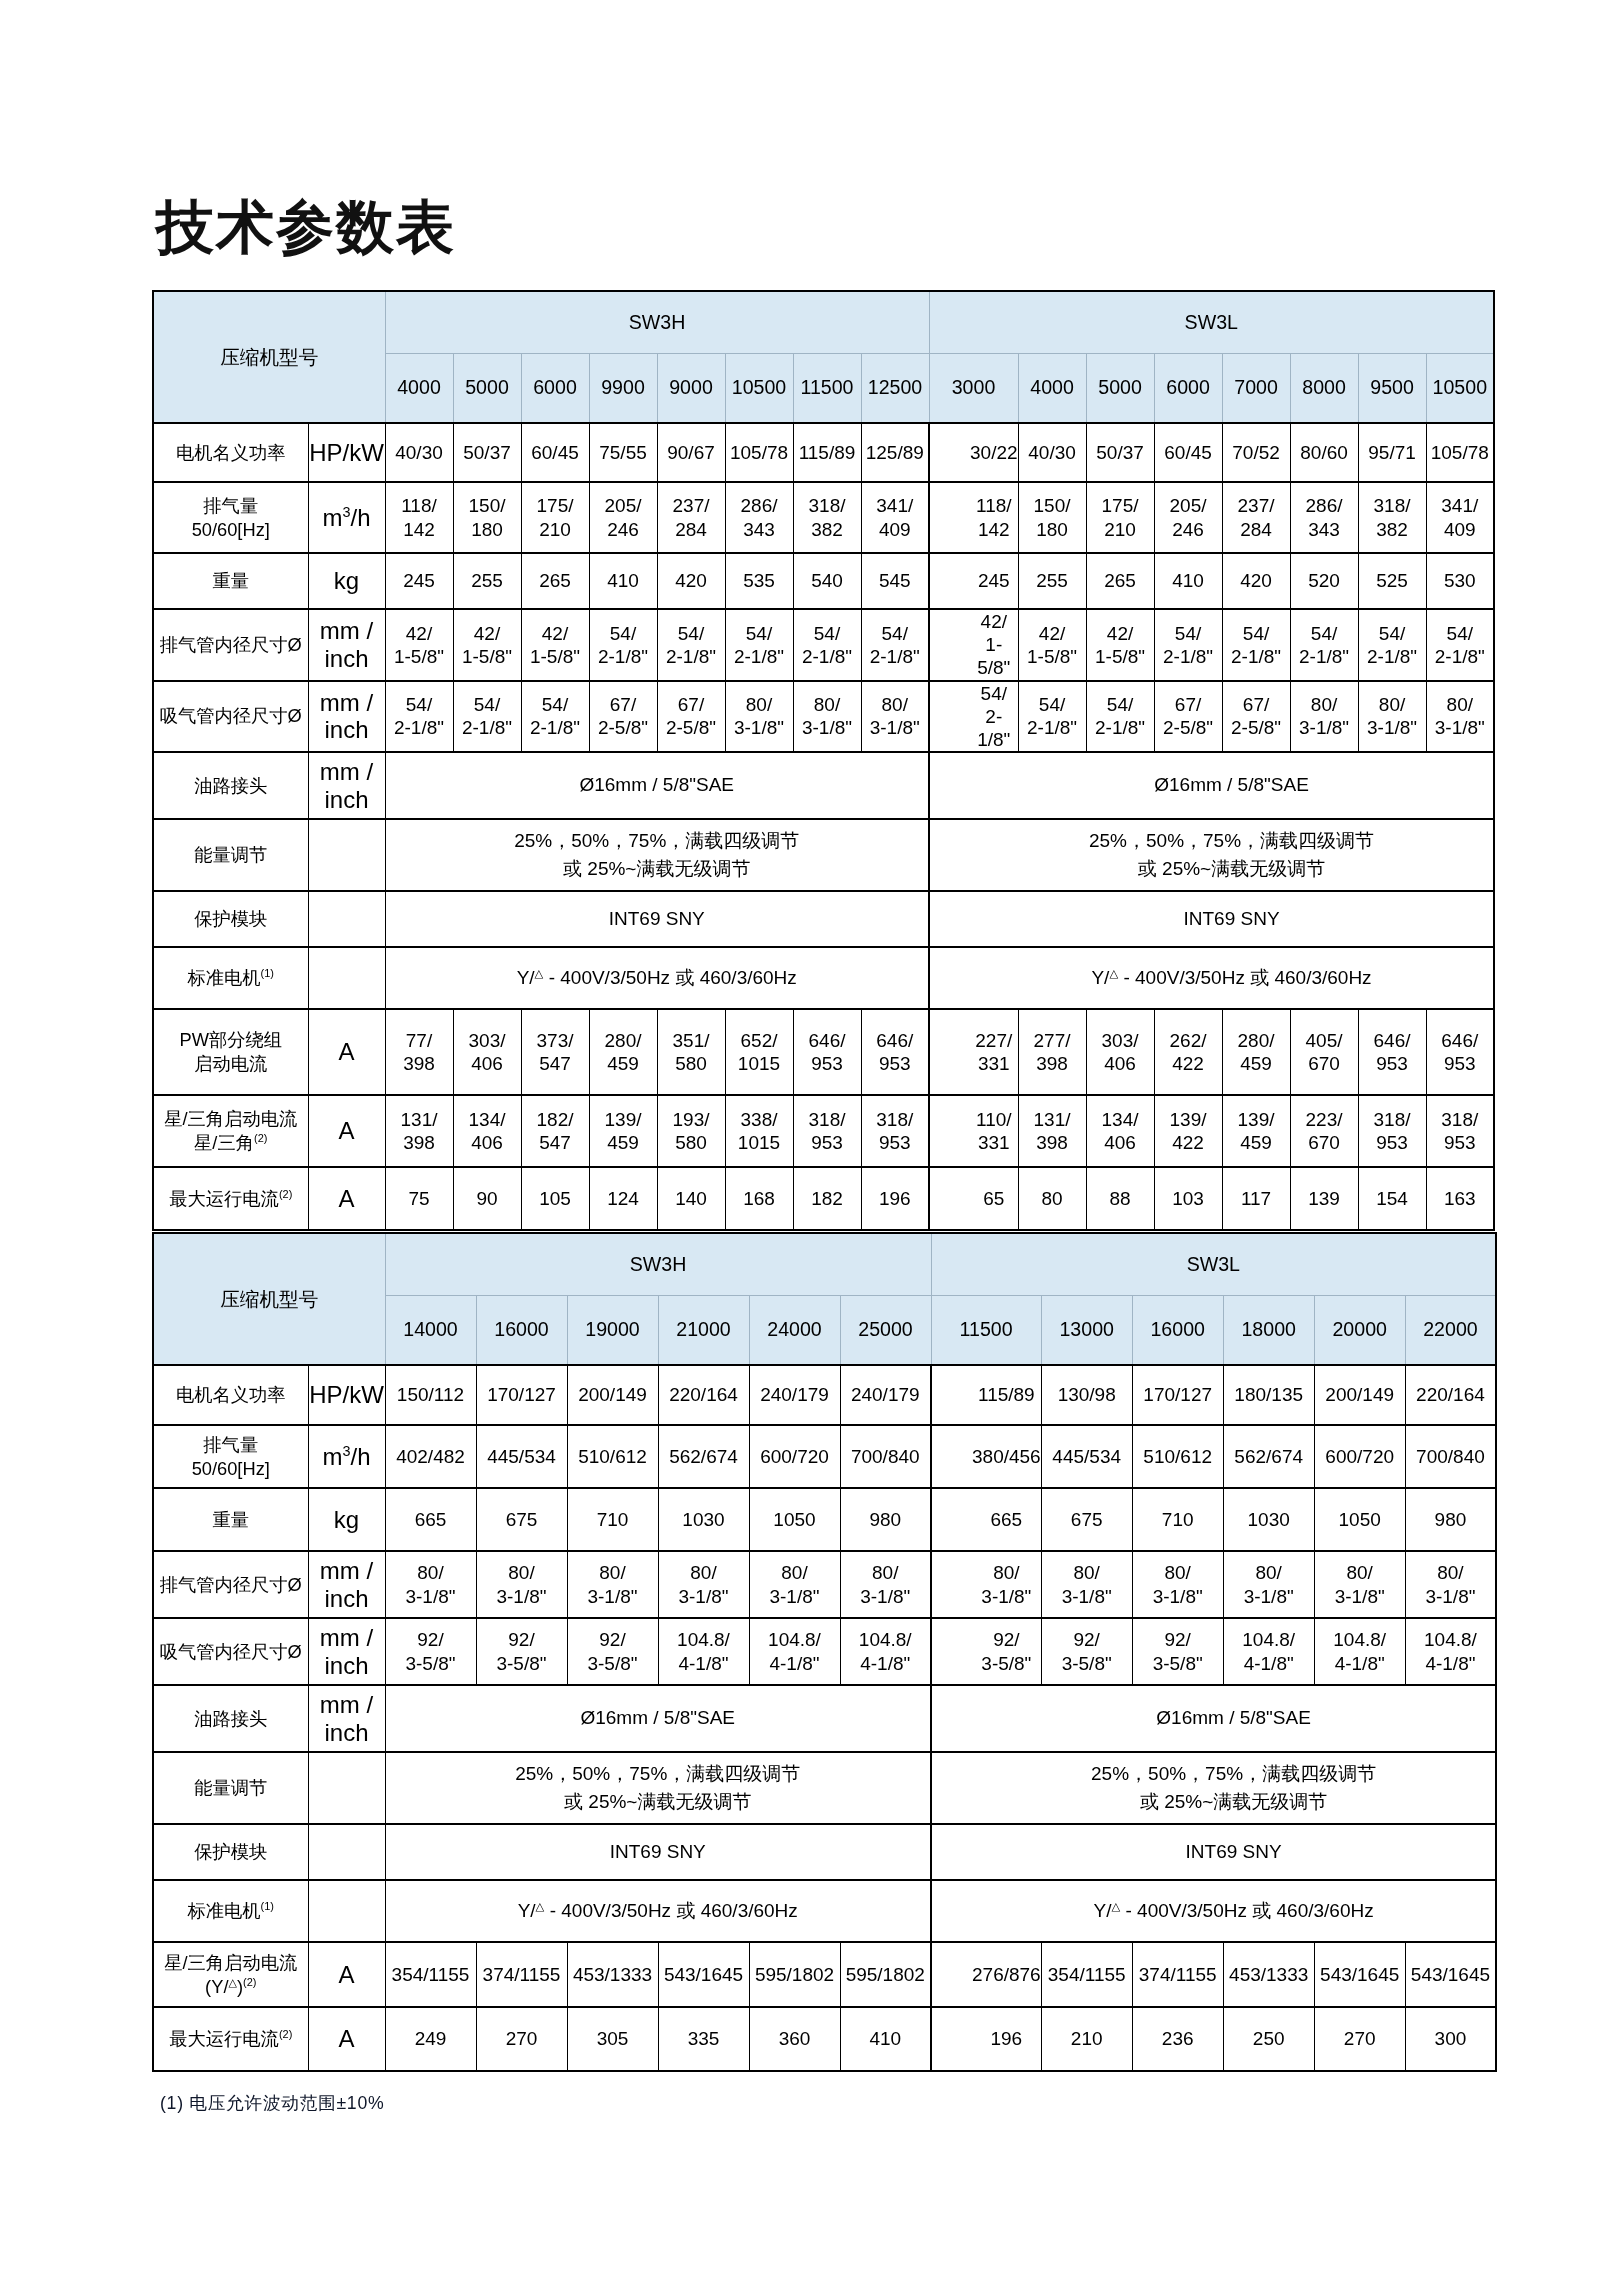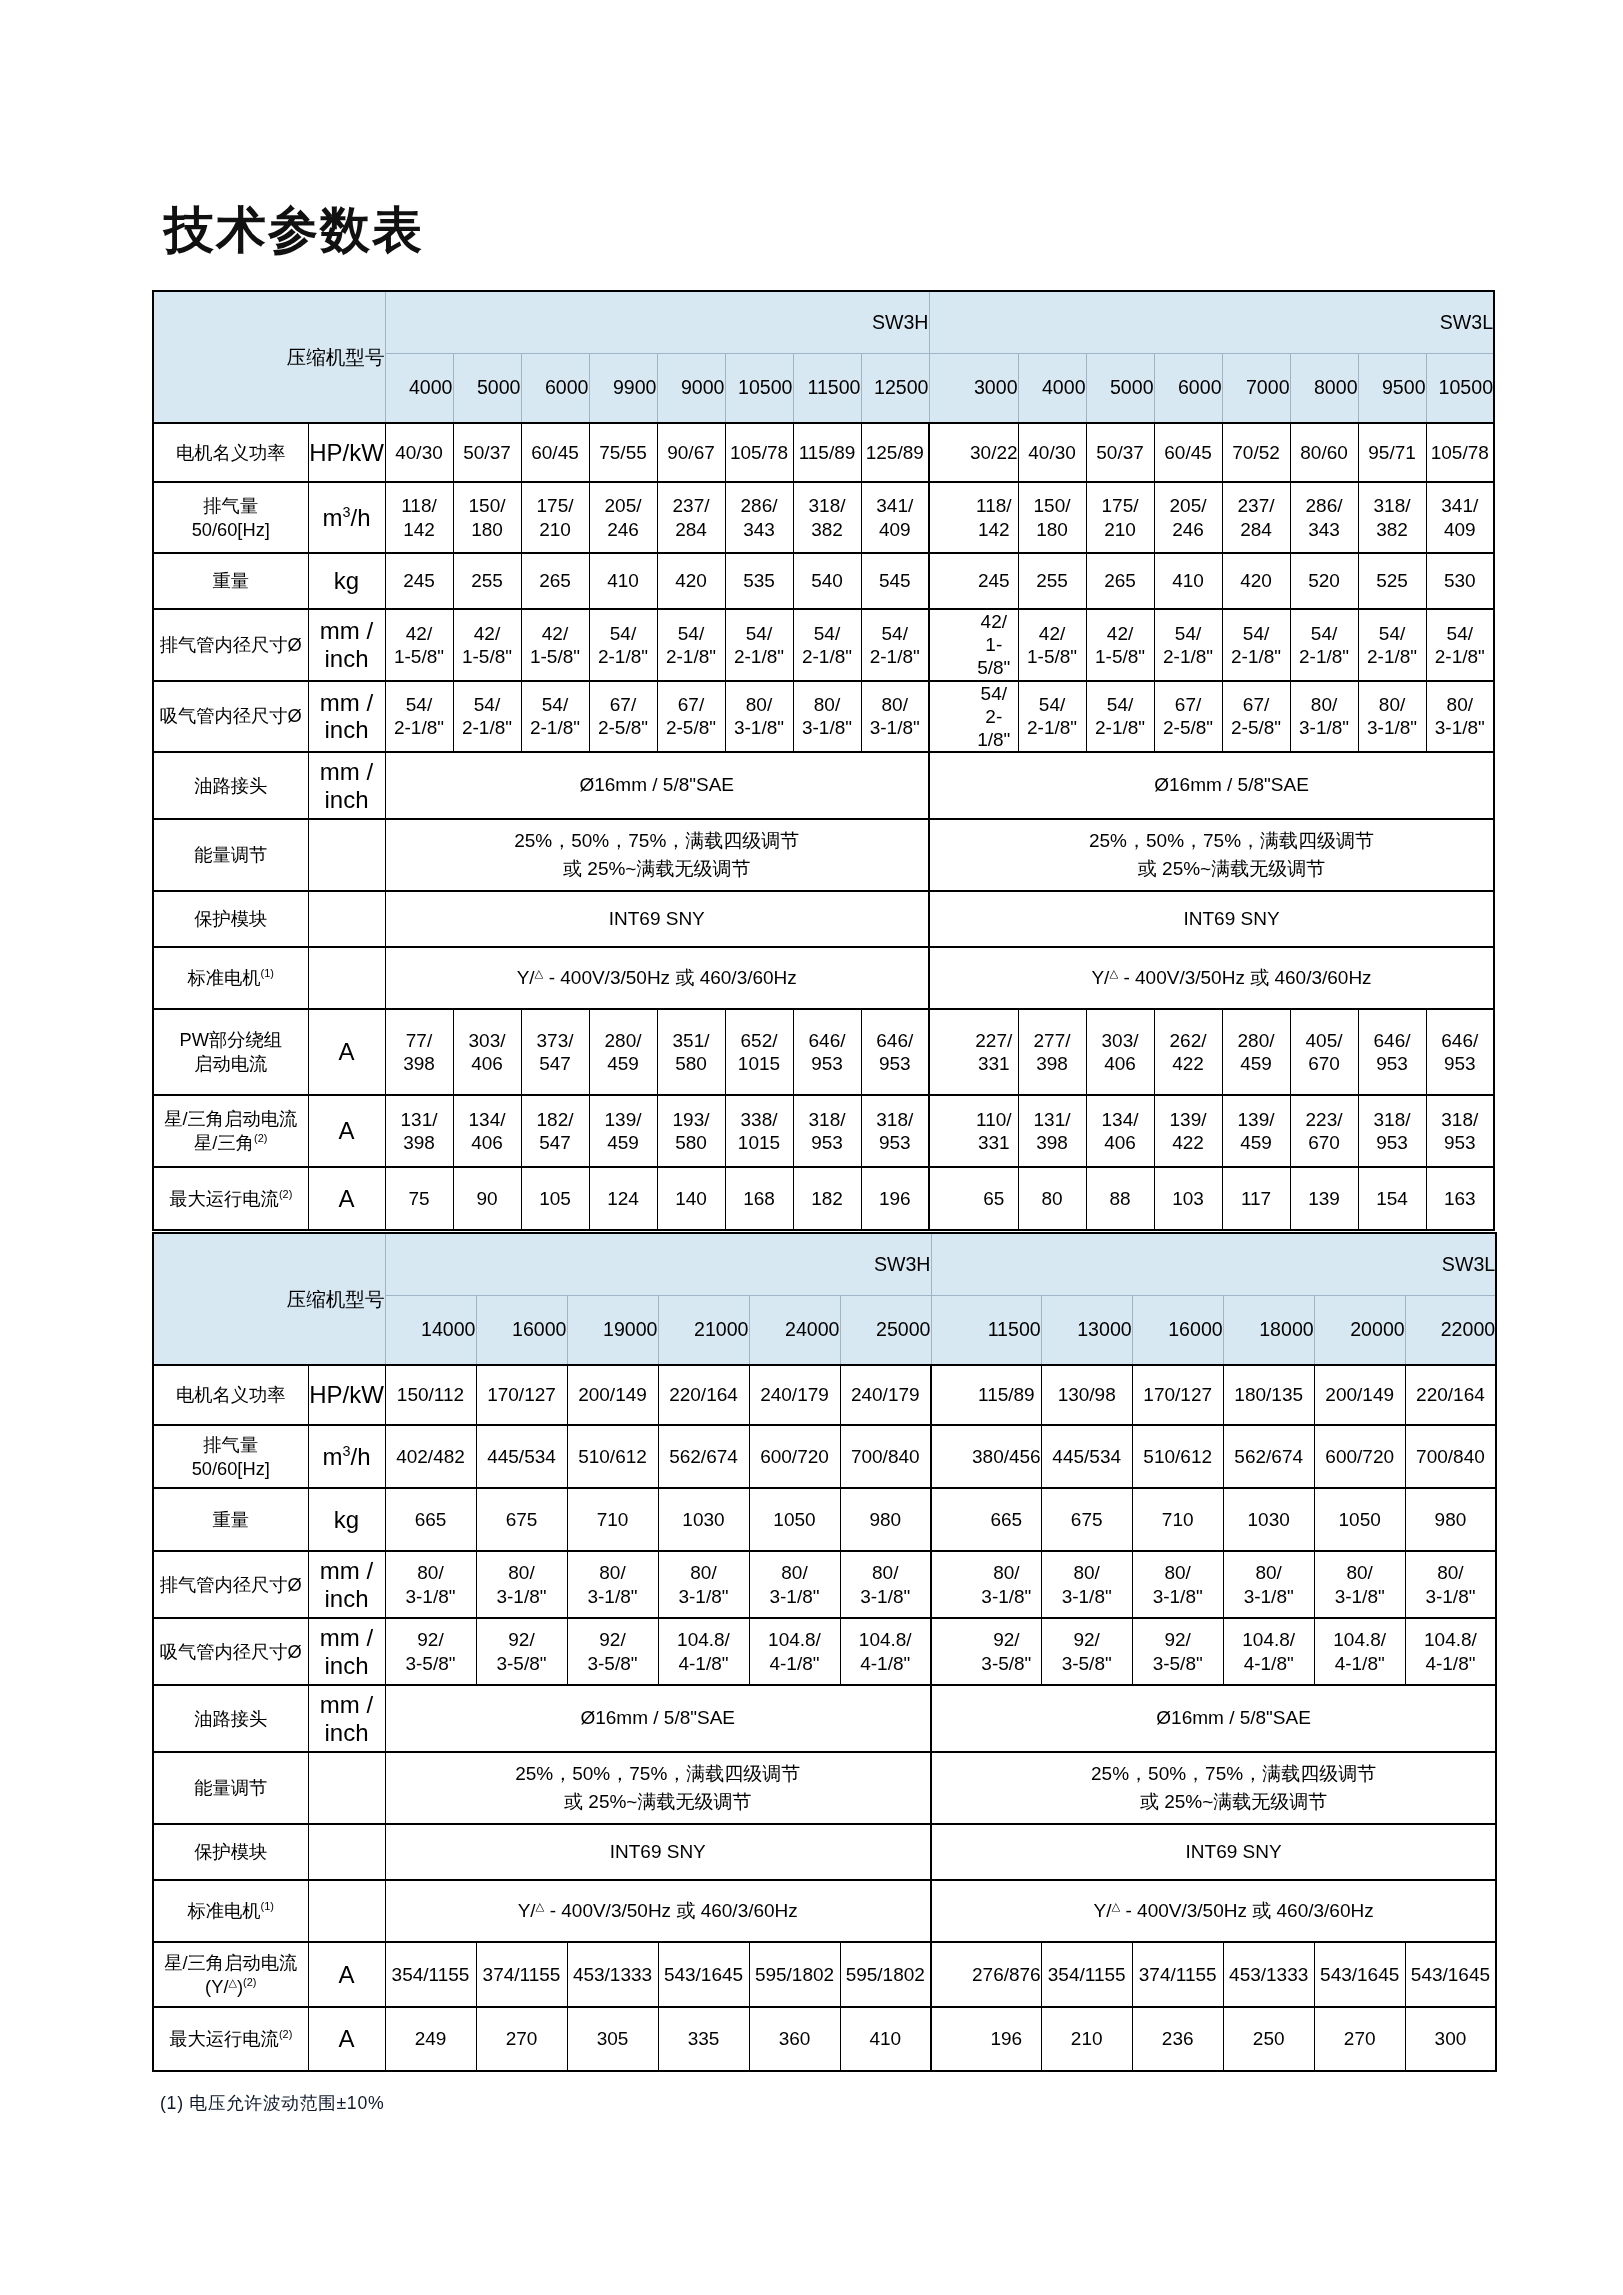--- a/index.html
+++ b/index.html
@@ -3,35 +3,35 @@
 <meta charset="utf-8">
 <style>
   html,body{margin:0;padding:0;background:#ffffff;}
   body{
     width:1623px;height:2295px;position:relative;
     font-family:"Liberation Sans","DejaVu Sans",sans-serif;color:#000;
     -webkit-font-smoothing:antialiased;
   }
   .page{position:absolute;left:0;top:0;width:1623px;height:2295px;background:#fff;}
   .title{
-    position:absolute;left:152px;top:185px;margin:12px;
-    font-size:50px;font-weight:600;letter-spacing:2px;color:#111;
+    position:absolute;left:152px;top:185px;margin:4px;
+    font-size:58px;font-weight:600;letter-spacing:2px;color:#111;
   }
   .tblwrap{position:absolute;left:152px;}
   #table1{top:290px;}
   #table2{top:1232px;}
   table{border-collapse:collapse;table-layout:fixed;border:2px solid #000;}
   th,td{
     text-align:center;vertical-align:middle;padding:0;margin:0;
     overflow:hidden;white-space:normal;
   }
   thead th{
     background:#d8e8f3;
     border:0.7px solid #9fb4c4;
-    font-weight:normal;font-size:19.6px;text-align:right;
+    font-weight:normal;font-size:19.6px;
   }
   thead th.corner{font-size:19.6px;}
   tbody td{
     border-left:1.3px solid #000;border-right:1.3px solid #000;
     border-top:2px solid #000;border-bottom:2px solid #000;
     font-size:19px;line-height:1.22;
   }
   tbody tr:first-child td{border-top:2px solid #000;}
   td.lbl{font-size:18.3px;line-height:1.3;}
   td.unit{font-size:24px;line-height:1.15;}

